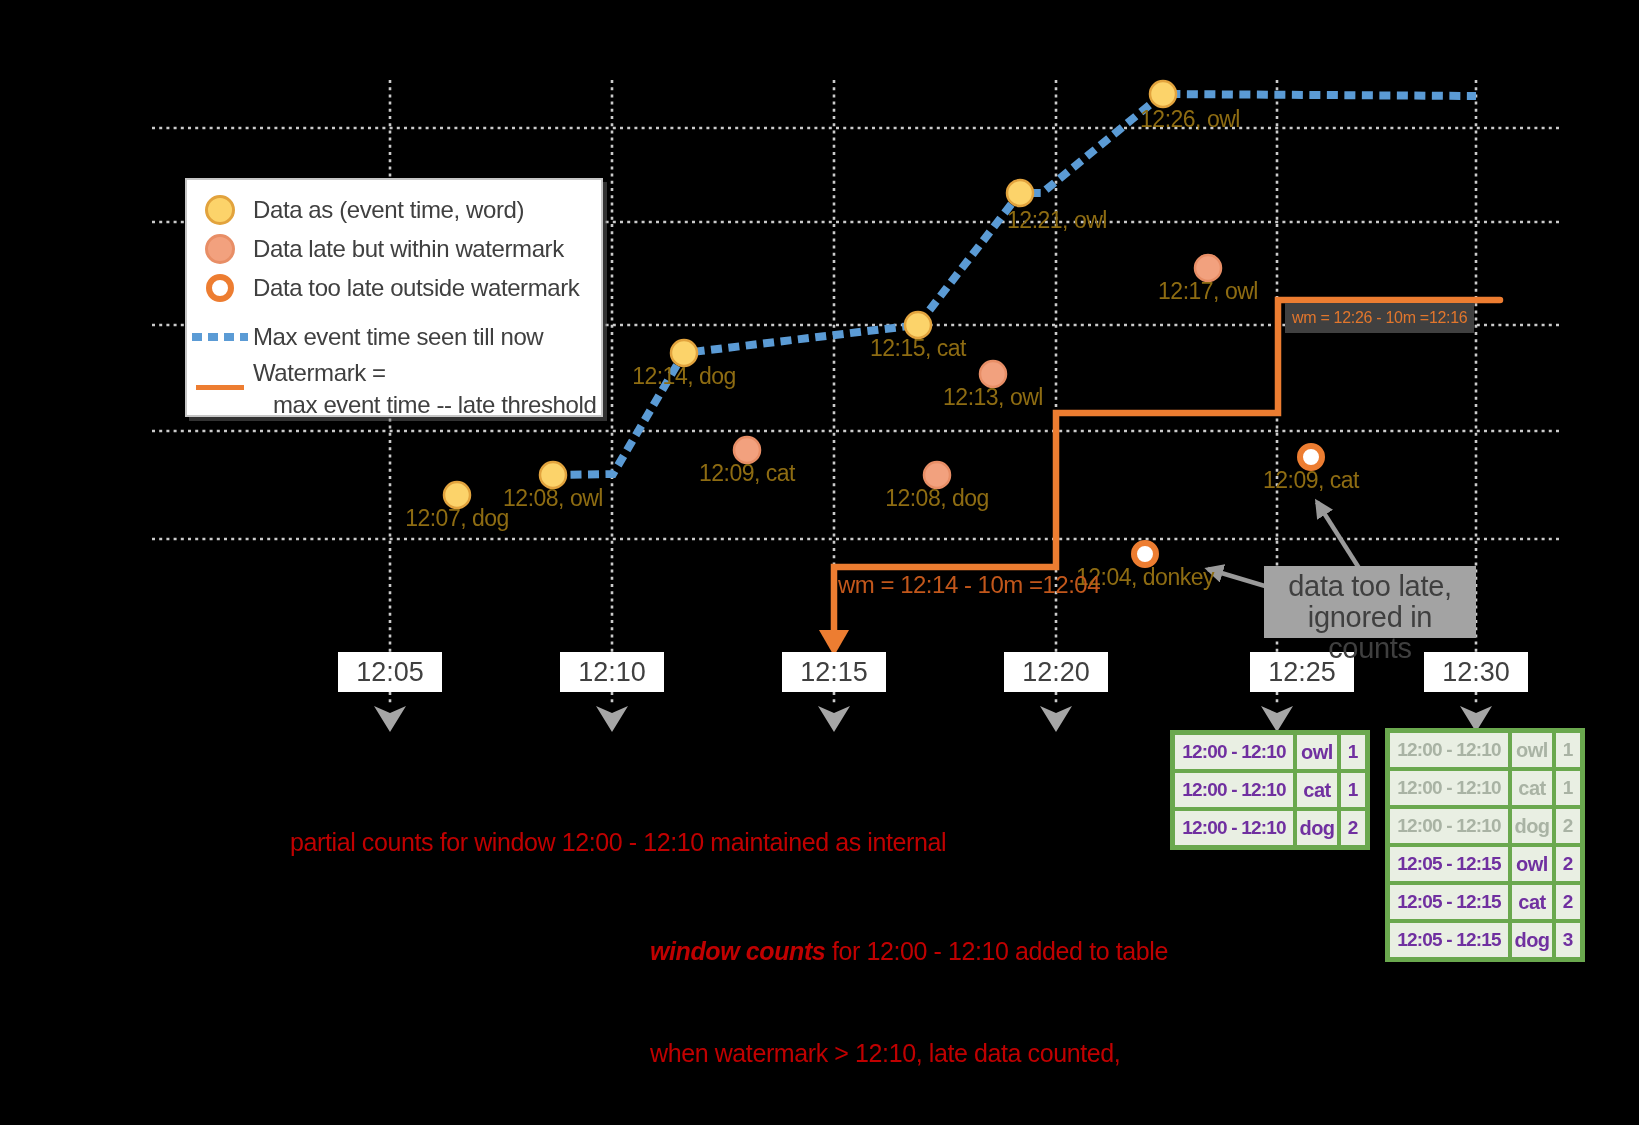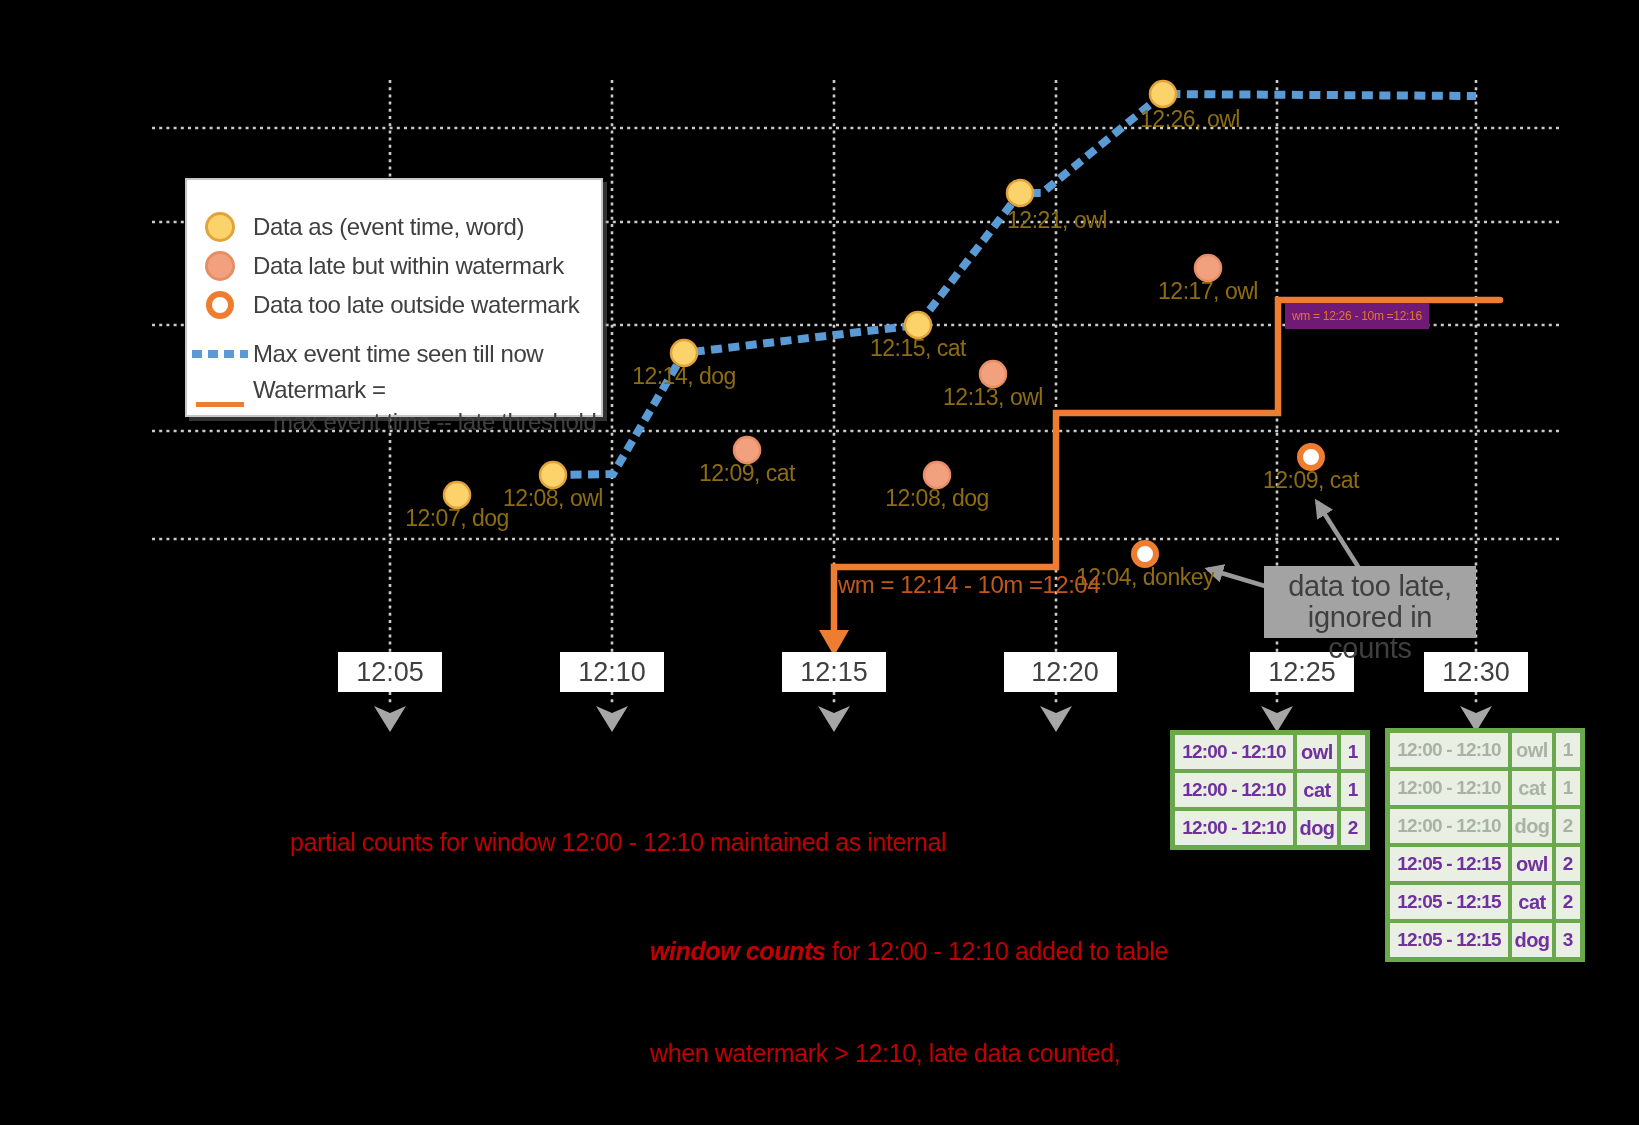--- a/index.html
+++ b/index.html
@@ -3,38 +3,38 @@
 <meta charset="utf-8">
 <style>
   html,body{margin:0;padding:0;background:#000;}
   #stage{position:relative;width:1639px;height:1125px;background:#000;overflow:hidden;
          font-family:"Liberation Sans",sans-serif;}
   #chart-svg{position:absolute;left:0;top:0;}
 
   
   .legend{position:absolute;left:185px;top:178px;width:418px;height:239px;background:#fff;
           border:2px solid #c6c6c6;box-sizing:border-box;box-shadow:4px 4px 0 rgba(110,110,110,.45);
-          padding-top:27px;color:#404040;}
+          padding-top:10px;color:#404040;}
   .lrow{display:flex;align-items:center;height:39px;}
   .lrow.gap{margin-top:10px;}
   .mkc{width:66px;display:flex;justify-content:center;flex:0 0 66px;}
   .ltext{font-size:24px;letter-spacing:-0.4px;white-space:nowrap;}
   .mk-dot{width:24px;height:24px;border-radius:50%;}
   .mk-y{background:#fcd36a;border:3px solid #e2a33d;}
   .mk-s{background:#f2a17e;border:3px solid #e88e66;}
   .mk-ring{width:16px;height:16px;border-radius:50%;background:#fff;border:6px solid #ed7d31;}
   .mk-dash{width:56px;height:8px;background:repeating-linear-gradient(90deg,#5b9bd5 0 10px,transparent 10px 16px);}
   .mk-line{width:48px;height:5px;background:#ed7d31;}
   .lrow.wmrow{height:34px;}
   .lrow.wmrow .mkc{align-self:flex-end;margin-bottom:0px;}
   .lrow.wline2{height:30px;}
   .wline2 .ltext{margin-left:86px;}
 
   
-  .wm-box{position:absolute;background:#701a75;color:#e2762c;font-size:12px;letter-spacing:-0.3px;
+  .wm-box{position:absolute;background:#404040;color:#e2762c;font-size:16px;letter-spacing:-0.3px;
           padding:6px 7px;white-space:nowrap;}
   .wm-plain{position:absolute;color:#c2571b;font-size:24px;letter-spacing:-0.5px;white-space:nowrap;}
 
   
   .timebox{position:absolute;top:652px;width:104px;height:40px;background:#fff;color:#404040;
            font-size:27px;text-align:center;line-height:40px;}
 
   
   .red{position:absolute;color:#c00000;font-size:25px;line-height:34px;text-align:left;
        letter-spacing:-0.4px;white-space:pre;}
@@ -152,21 +152,21 @@
     </div>
   </div>
 
   <div class="wm-plain" style="left:838px;top:571px;">wm = 12:14 - 10m =12:04</div>
   <div class="wm-box" style="left:1285px;top:303px;">wm = 12:26 - 10m =12:16</div>
 
   <div id="timeboxes">
       <div class="timebox" style="left: 338px;">12:05</div>
       <div class="timebox" style="left: 560px;">12:10</div>
       <div class="timebox" style="left: 782px;">12:15</div>
-      <div class="timebox" style="left: 1004px; padding-left: 9px;">12:20</div>
+      <div class="timebox" style="left: 1004px;">12:20</div>
       <div class="timebox" style="left: 1250px;">12:25</div>
       <div class="timebox" style="left: 1424px;">12:30</div>
     </div>
 
   <div class="too-late">
     <div>data too late,</div>
     <div>ignored in counts</div>
   </div>
 
   <div class="red red1">

